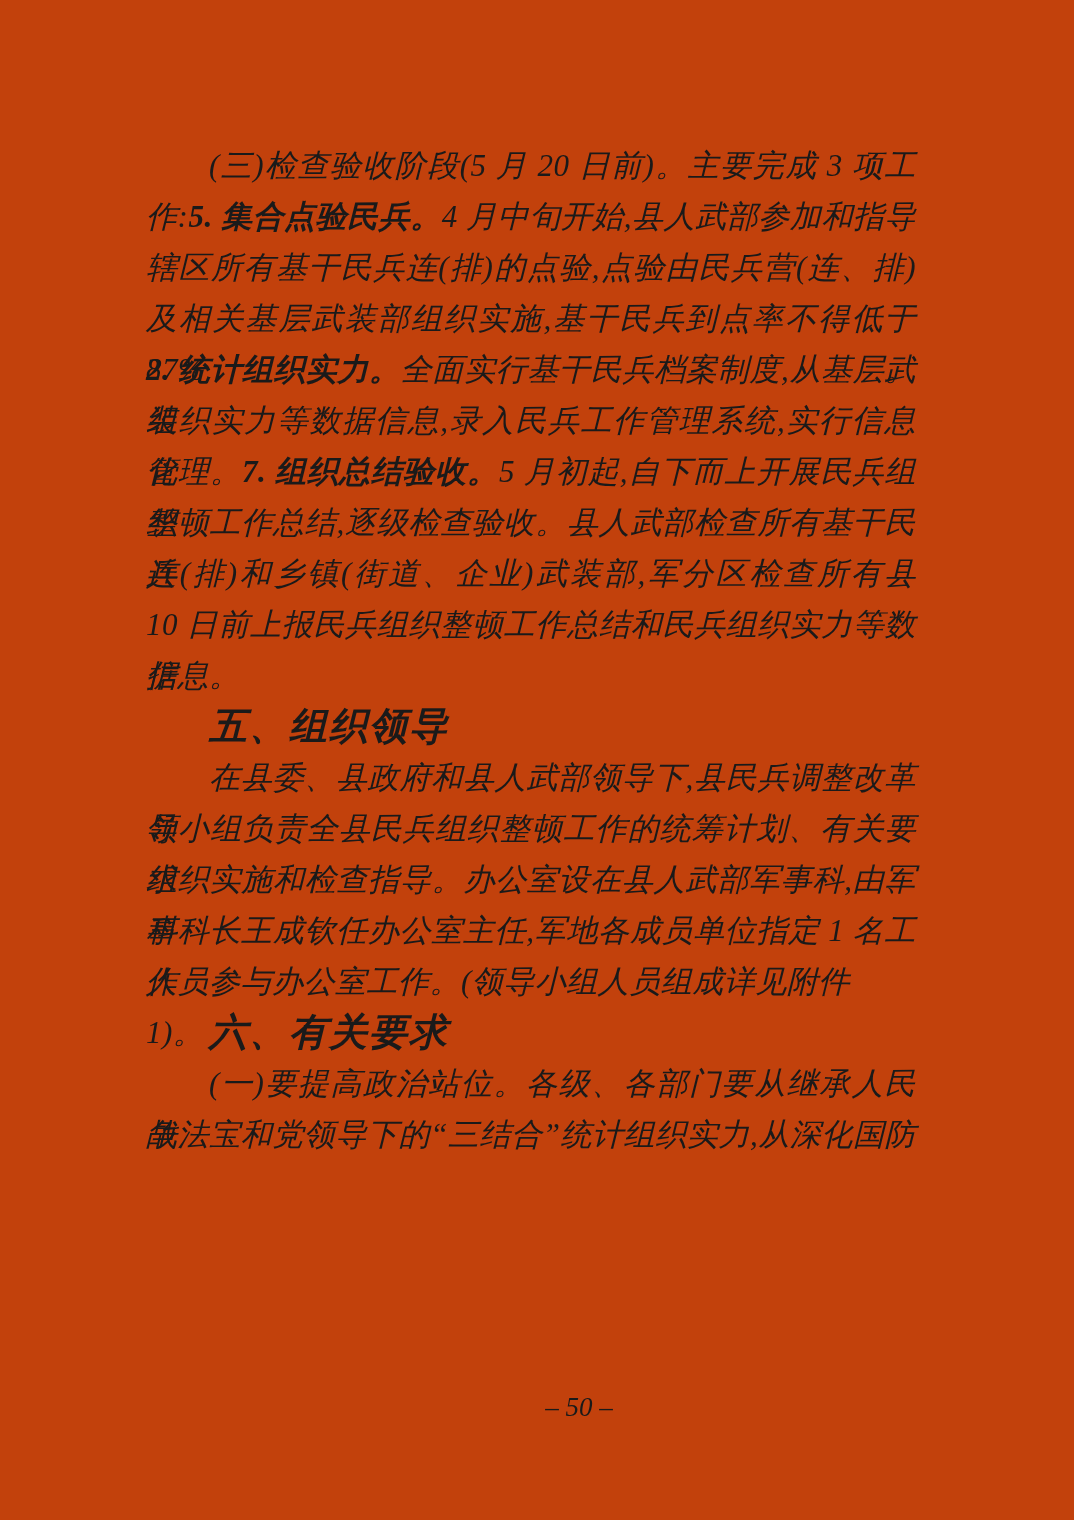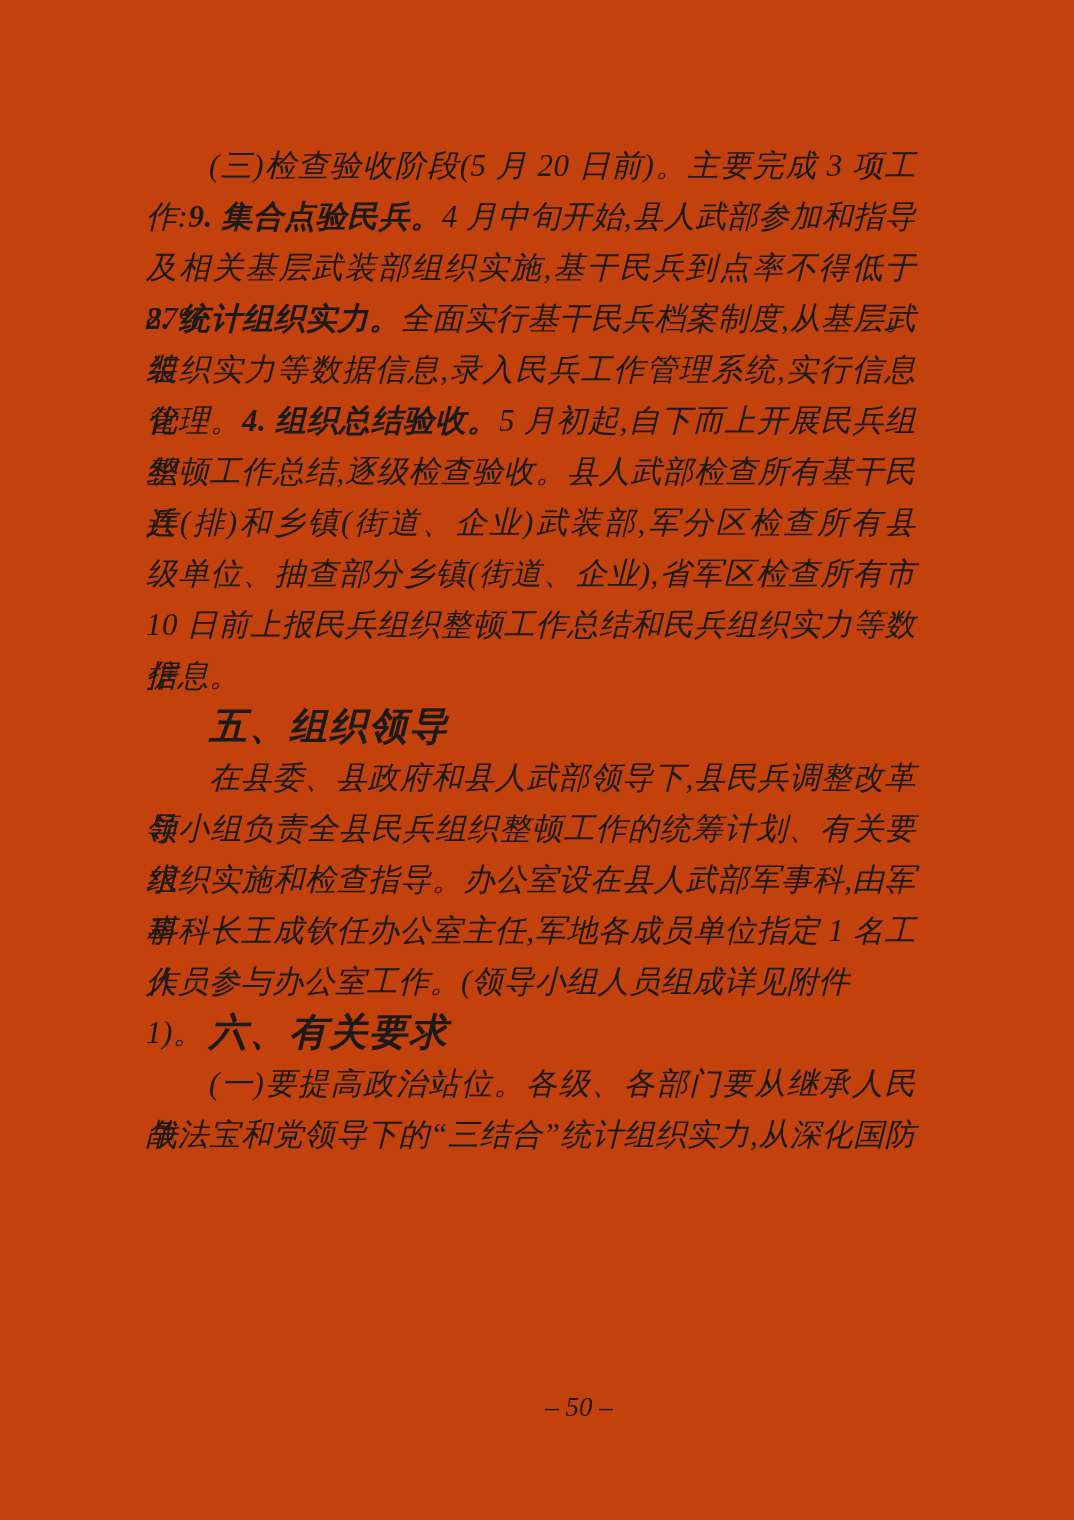--- a/index.html
+++ b/index.html
@@ -51,28 +51,28 @@
     color: #1a1a1a;
     margin-left: 42px;
   }
 </style>
 </head>
 <body>
 
 <div class="page">
   <div class="content">
       <div class="line indent justify"><span class="">(三)检查验收阶段(5 月 20 日前)。主要完成 3 项工</span></div>
-      <div class="line justify"><span class="">作:</span><span class="bold">9. 集合点验民兵。</span><span class="">4 月中旬开始,县人武部参加和指导</span></div>
+      <div class="line justify"><span class="">作:</span><span class="bold">5. 集合点验民兵。</span><span class="">4 月中旬开始,县人武部参加和指导</span></div>
+      <div class="line justify"><span class="">辖区所有基干民兵连(排)的点验,点验由民兵营(连、排)</span></div>
       <div class="line justify"><span class="">及相关基层武装部组织实施,基干民兵到点率不得低于 87%。</span></div>
       <div class="line justify"><span class="bold">2. 统计组织实力。</span><span class="">全面实行基干民兵档案制度,从基层武装</span></div>
       <div class="line justify"><span class="">组织实力等数据信息,录入民兵工作管理系统,实行信息化</span></div>
-      <div class="line justify"><span class="">管理。</span><span class="bold">4. 组织总结验收。</span><span class="">5 月初起,自下而上开展民兵组织</span></div>
+      <div class="line justify"><span class="">管理。</span><span class="bold">7. 组织总结验收。</span><span class="">5 月初起,自下而上开展民兵组织</span></div>
       <div class="line justify"><span class="">整顿工作总结,逐级检查验收。县人武部检查所有基干民兵</span></div>
       <div class="line justify"><span class="">连(排)和乡镇(街道、企业)武装部,军分区检查所有县</span></div>
-      <div class="line justify"><span class="">级单位、抽查部分乡镇(街道、企业),省军区检查所有市</span></div>
       <div class="line justify"><span class="">10 日前上报民兵组织整顿工作总结和民兵组织实力等数据</span></div>
       <div class="line"><span class="">信息。</span></div>
       <div class="line heading indent"><span class="bold">五、组织领导</span></div>
       <div class="line indent justify"><span class="">在县委、县政府和县人武部领导下,县民兵调整改革领</span></div>
       <div class="line justify"><span class="">导小组负责全县民兵组织整顿工作的统筹计划、有关要求、</span></div>
       <div class="line justify"><span class="">组织实施和检查指导。办公室设在县人武部军事科,由军事</span></div>
       <div class="line justify"><span class="">科科长王成钦任办公室主任,军地各成员单位指定 1 名工作</span></div>
       <div class="line"><span class="">人员参与办公室工作。(领导小组人员组成详见附件 1)。</span></div>
       <div class="line heading indent"><span class="bold">六、有关要求</span></div>
       <div class="line indent justify"><span class="">(一)要提高政治站位。各级、各部门要从继承人民战</span></div>

